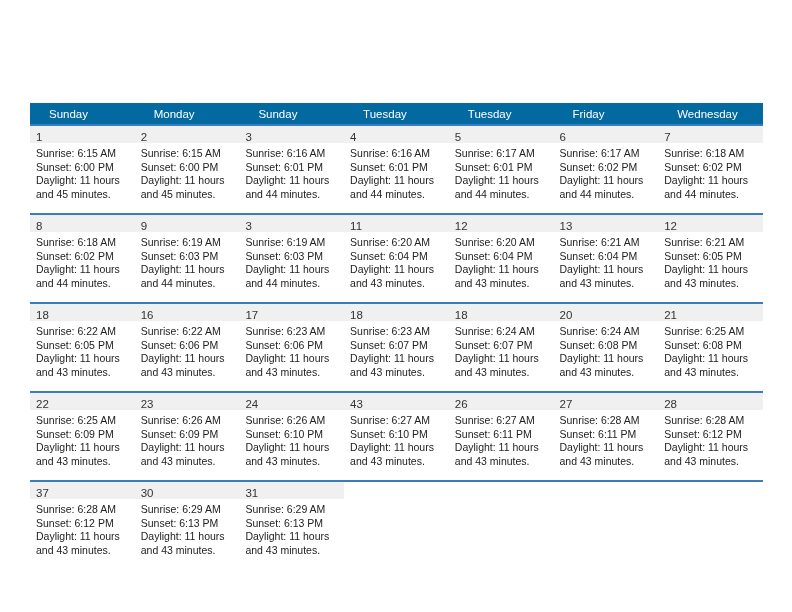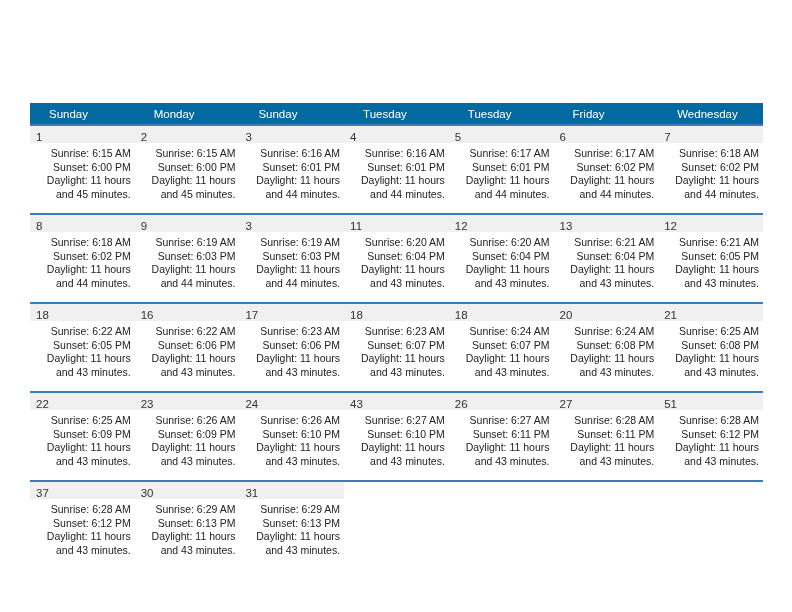--- a/index.html
+++ b/index.html
@@ -132,21 +132,20 @@
     padding: 1px 0 0 6px;
     background: transparent;
   }
   .daynum {
     font-size: 11.5px;
     line-height: 15px;
     color: #333333;
   }
   .info {
     padding: 4px 4px 0 6px;
-    text-align: right;
   }
   .info-line {
     font-size: 10.5px;
     line-height: 13.6px;
     color: #222222;
     white-space: nowrap;
   }
 </style>
 </head>
 <body>
@@ -466,21 +465,21 @@
               <div class="info">
                 <div class="info-line">Sunrise: 6:28 AM</div>
                 <div class="info-line">Sunset: 6:11 PM</div>
                 <div class="info-line">Daylight: 11 hours</div>
                 <div class="info-line">and 43 minutes.</div>
               </div>
             </div>
           </td>
           <td>
             <div class="daycell filled">
-              <div class="daynum-band"><span class="daynum">51</span></div>
+              <div class="daynum-band"><span class="daynum">28</span></div>
               <div class="info">
                 <div class="info-line">Sunrise: 6:28 AM</div>
                 <div class="info-line">Sunset: 6:12 PM</div>
                 <div class="info-line">Daylight: 11 hours</div>
                 <div class="info-line">and 43 minutes.</div>
               </div>
             </div>
           </td>
         </tr>
         <tr class="week-row">

